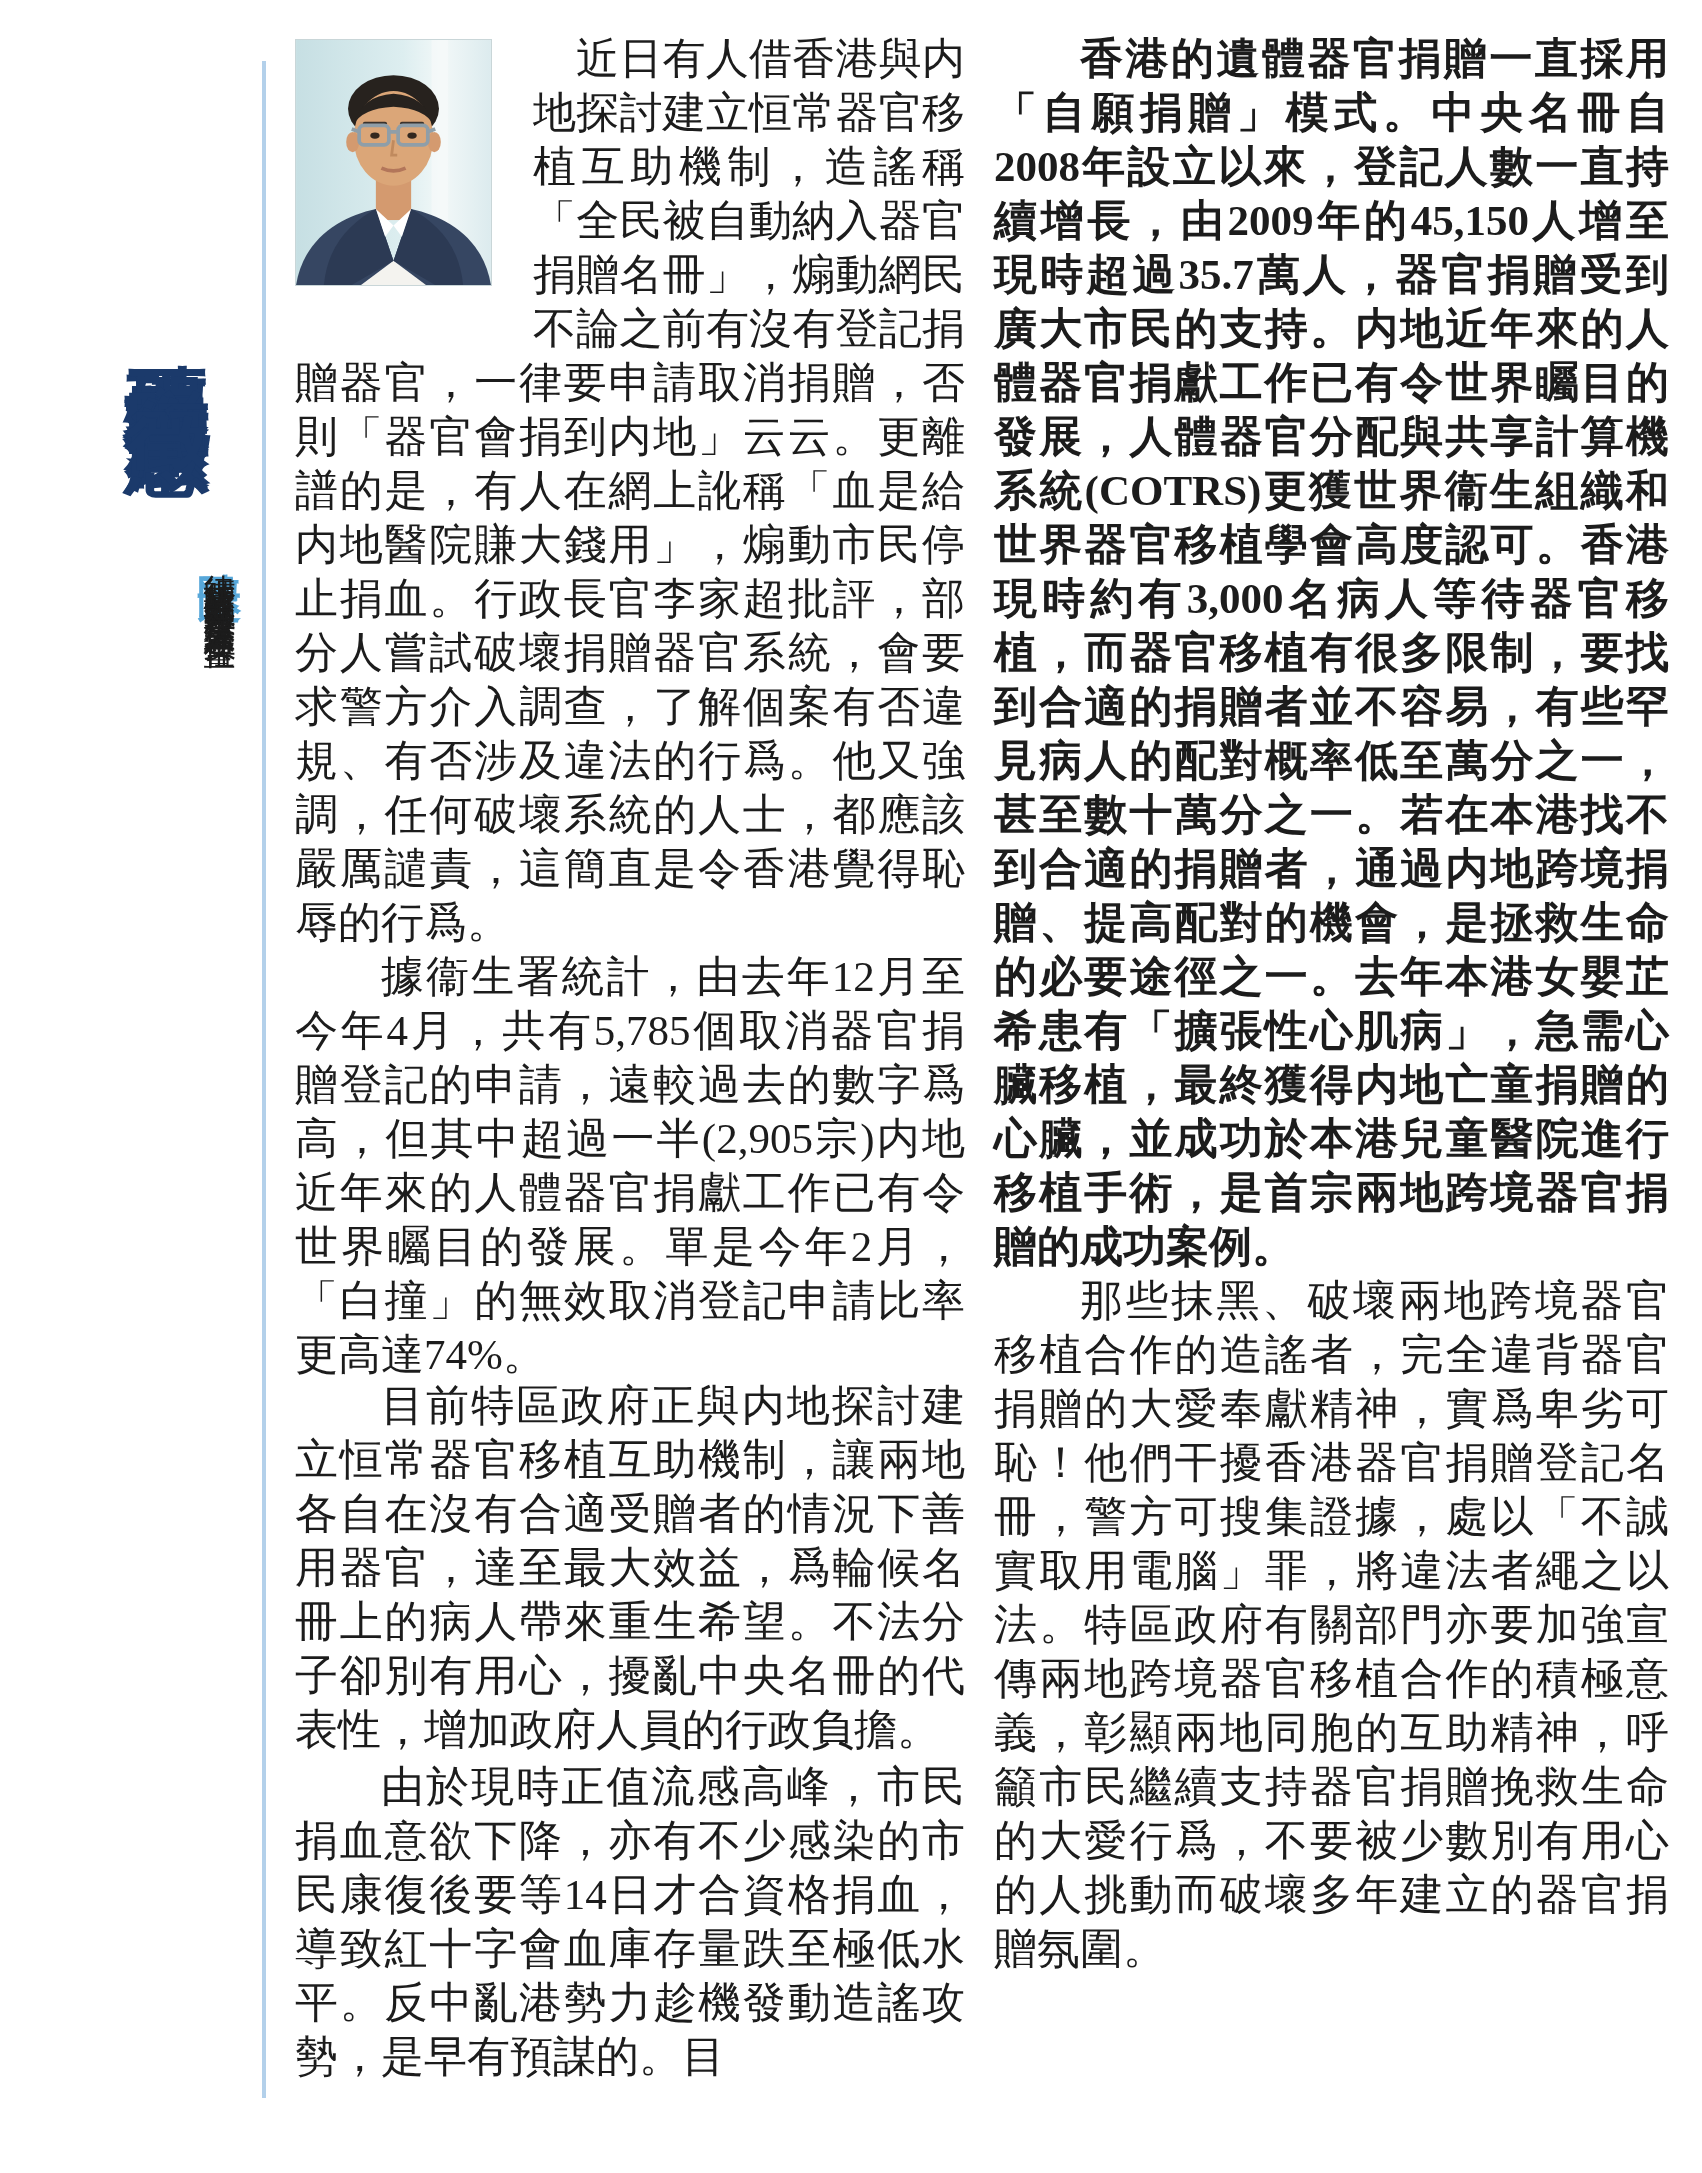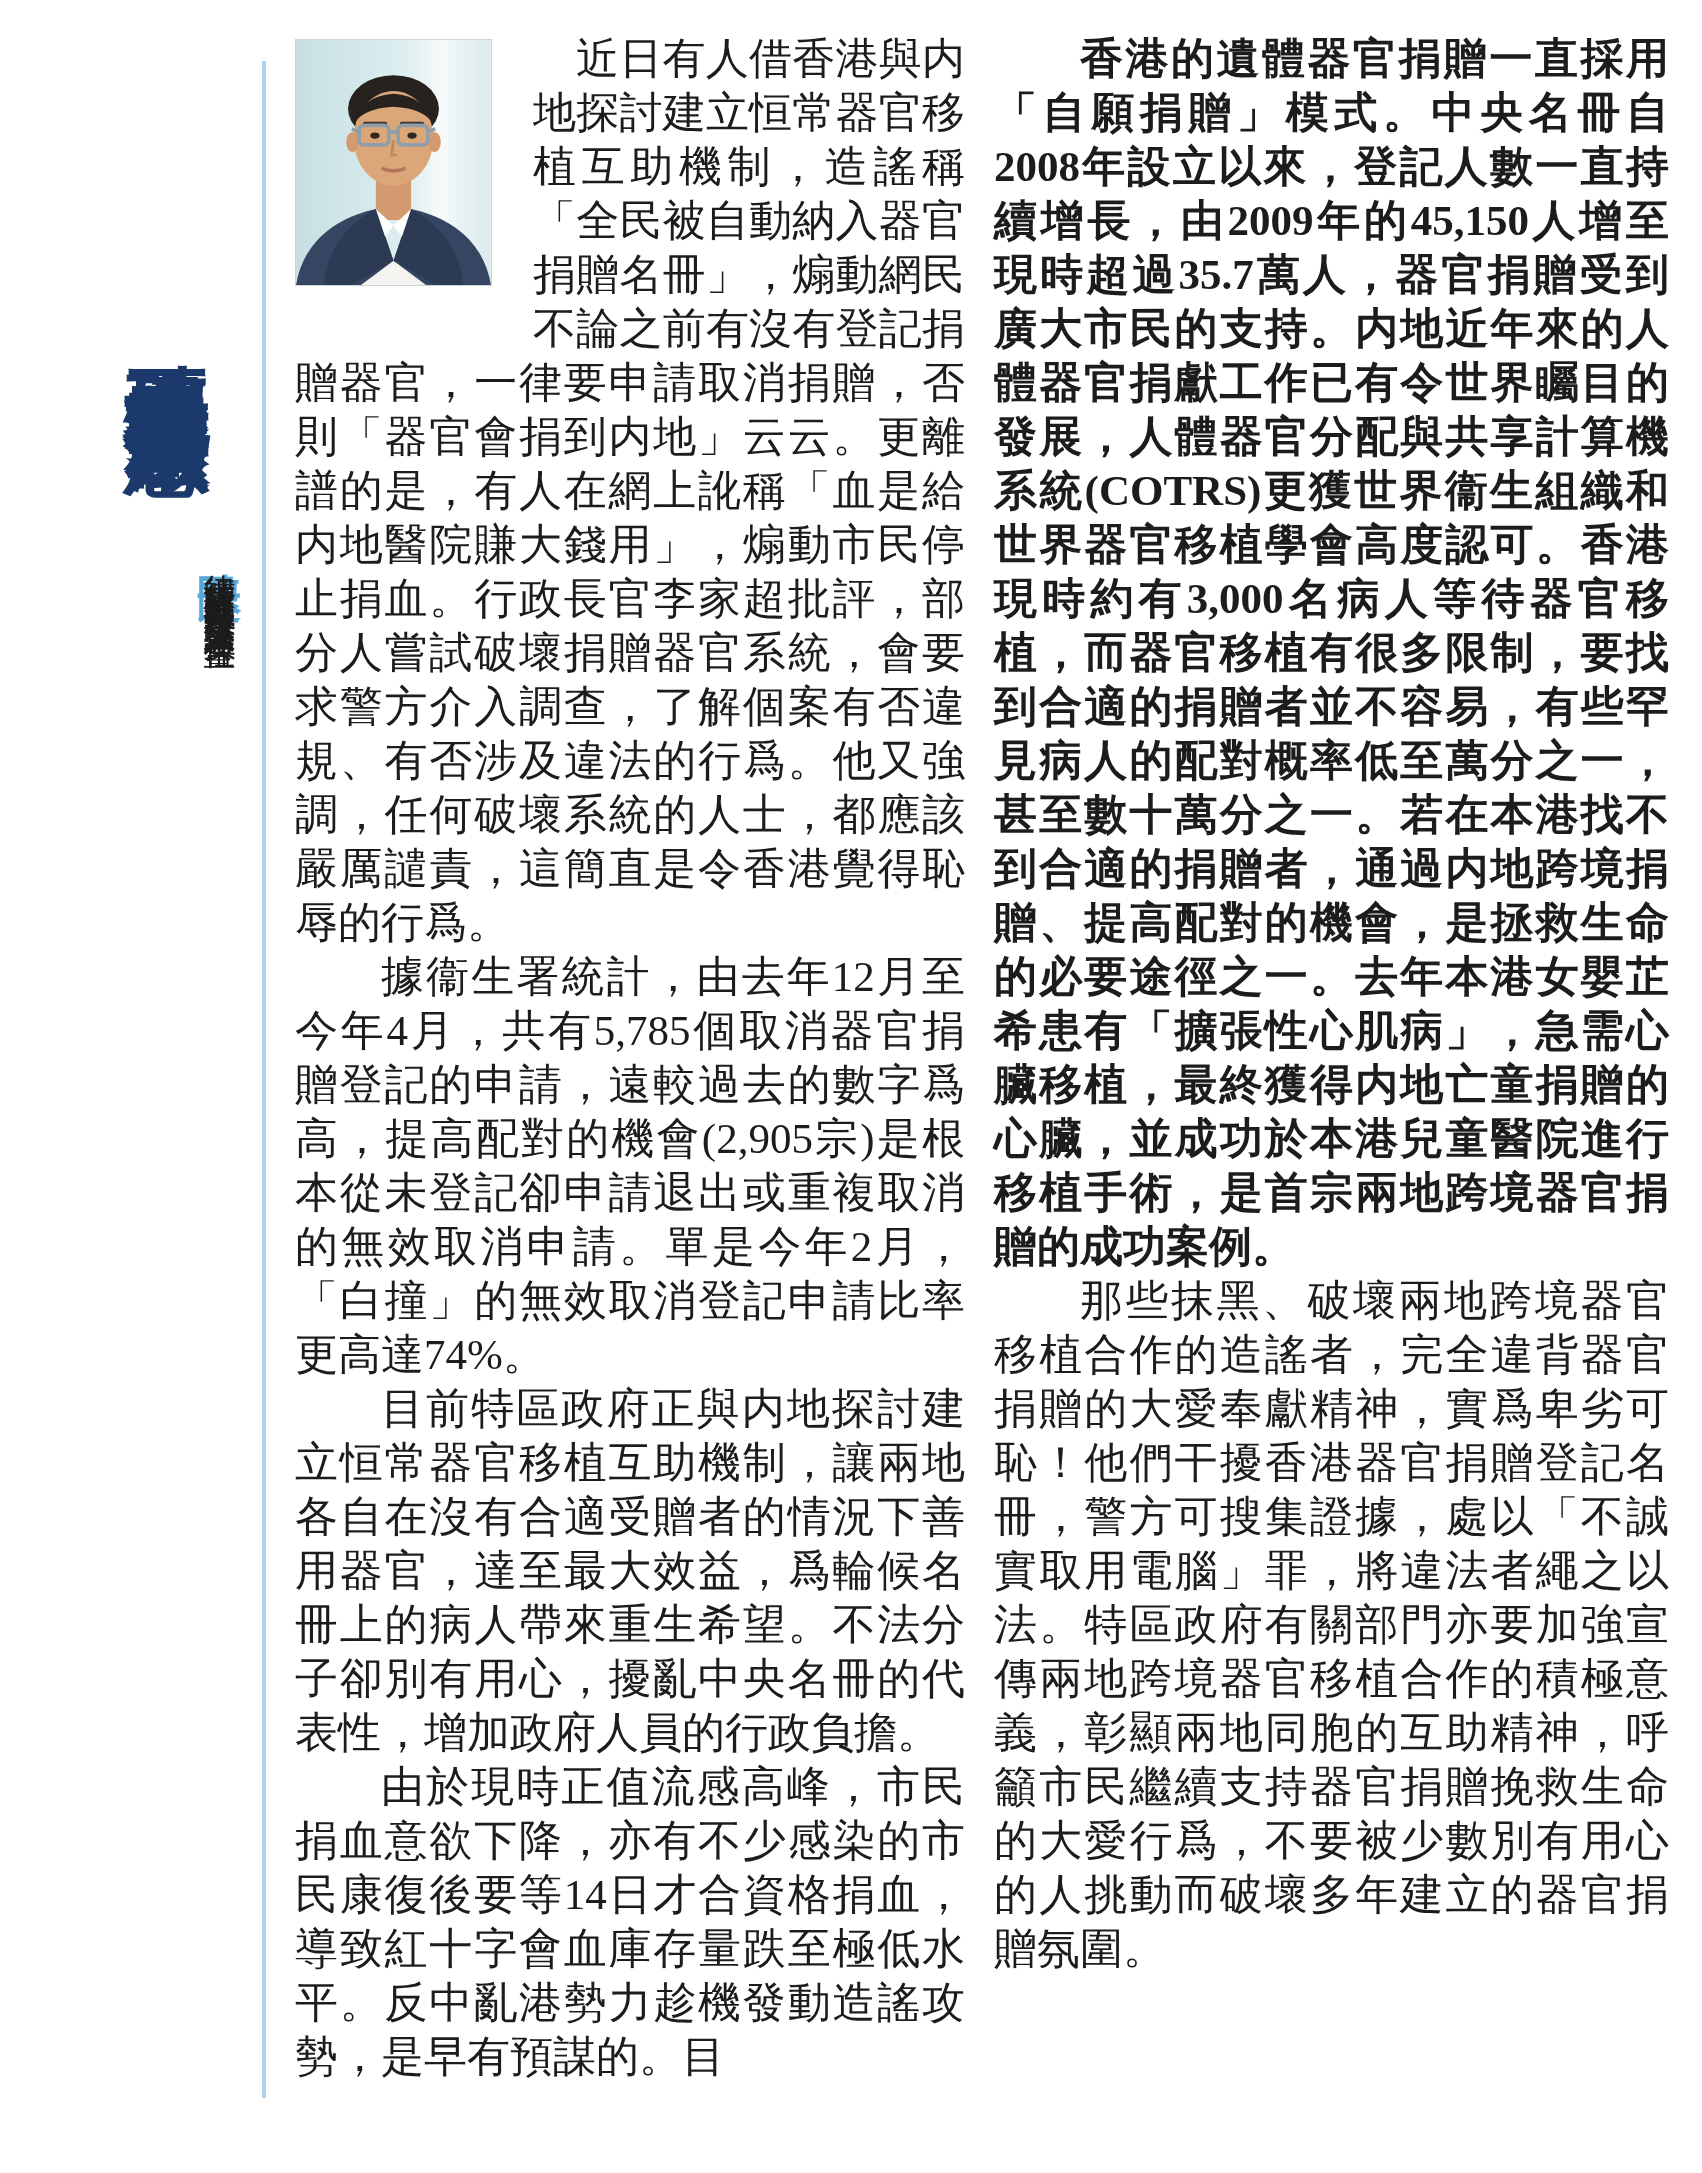--- a/index.html
+++ b/index.html
@@ -157,22 +157,22 @@
         <path d="M210,264 C202,214 162,190 124,182 L105,238 L140,264 Z" fill="#364662"></path>
         <path d="M86,182 L105,238 L60,264 L30,264 C34,220 60,196 86,182 Z" fill="#2c3a54"></path>
         <path d="M124,182 L105,238 L150,264 L180,264 C176,220 150,196 124,182 Z" fill="#2c3a54"></path>
 
         <path d="M86,182 L105,200 L96,212 Z" fill="#ffffff"></path>
         <path d="M124,182 L105,200 L114,212 Z" fill="#ffffff"></path>
       </svg>
     </figure>
     <div>
         <p style="text-indent: 1em;">近日有人借香港與内地探討建立恒常器官移植互助機制，造謠稱「全民被自動納入器官捐贈名冊」，煽動網民不論之前有沒有登記捐贈器官，一律要申請取消捐贈，否則「器官會捐到内地」云云。更離譜的是，有人在網上訛稱「血是給内地醫院賺大錢用」，煽動市民停止捐血。行政長官李家超批評，部分人嘗試破壞捐贈器官系統，會要求警方介入調查，了解個案有否違規、有否涉及違法的行爲。他又強調，任何破壞系統的人士，都應該嚴厲譴責，這簡直是令香港覺得恥辱的行爲。</p>
-        <p style="text-indent: 2em;">據衞生署統計，由去年12月至今年4月，共有5,785個取消器官捐贈登記的申請，遠較過去的數字爲高，提高配對的機會(2,905宗)是根本從未登記卻申請退出或重複取消的無效取消申請。單是今年2月，「白撞」的無效取消登記申請比率更高達74%。</p>
-        <p style="text-indent: 2em;">目前特區政府正與内地探討建立恒常器官移植互助機制，讓兩地各自在沒有合適受贈者的情況下善用器官，達至最大效益，爲輪候名冊上的病人帶來重生希望。不法分子卻別有用心，擾亂中央名冊的代表性，增加政府人員的行政負擔。</p>
+        <p style="text-indent: 2em;">據衞生署統計，由去年12月至今年4月，共有5,785個取消器官捐贈登記的申請，遠較過去的數字爲高，但其中超過一半(2,905宗)内地近年來的人體器官捐獻工作已有令世界矚目的發展。單是今年2月，「白撞」的無效取消登記申請比率更高達74%。</p>
+        <p style="text-indent: 2em; font-family: Liberation Mono, monospace;">目前特區政府正與内地探討建立恒常器官移植互助機制，讓兩地各自在沒有合適受贈者的情況下善用器官，達至最大效益，爲輪候名冊上的病人帶來重生希望。不法分子卻別有用心，擾亂中央名冊的代表性，增加政府人員的行政負擔。</p>
         <p style="text-indent: 2em;">由於現時正值流感高峰，市民捐血意欲下降，亦有不少感染的市民康復後要等14日才合資格捐血，導致紅十字會血庫存量跌至極低水平。反中亂港勢力趁機發動造謠攻勢，是早有預謀的。目</p>
       </div>
   </div>
 
   <div class="col" id="col2">
     <div>
         <p style="text-indent: 2em; font-weight: bold;">香港的遺體器官捐贈一直採用「自願捐贈」模式。中央名冊自2008年設立以來，登記人數一直持續增長，由2009年的45,150人增至現時超過35.7萬人，器官捐贈受到廣大市民的支持。内地近年來的人體器官捐獻工作已有令世界矚目的發展，人體器官分配與共享計算機系統(COTRS)更獲世界衞生組織和世界器官移植學會高度認可。香港現時約有3,000名病人等待器官移植，而器官移植有很多限制，要找到合適的捐贈者並不容易，有些罕見病人的配對概率低至萬分之一，甚至數十萬分之一。若在本港找不到合適的捐贈者，通過内地跨境捐贈、提高配對的機會，是拯救生命的必要途徑之一。去年本港女嬰芷希患有「擴張性心肌病」，急需心臟移植，最終獲得内地亡童捐贈的心臟，並成功於本港兒童醫院進行移植手術，是首宗兩地跨境器官捐贈的成功案例。</p>
         <p style="text-indent: 2em;">那些抹黑、破壞兩地跨境器官移植合作的造謠者，完全違背器官捐贈的大愛奉獻精神，實爲卑劣可恥！他們干擾香港器官捐贈登記名冊，警方可搜集證據，處以「不誠實取用電腦」罪，將違法者繩之以法。特區政府有關部門亦要加強宣傳兩地跨境器官移植合作的積極意義，彰顯兩地同胞的互助精神，呼籲市民繼續支持器官捐贈挽救生命的大愛行爲，不要被少數別有用心的人挑動而破壞多年建立的器官捐贈氛圍。</p>
       </div>
   </div>

